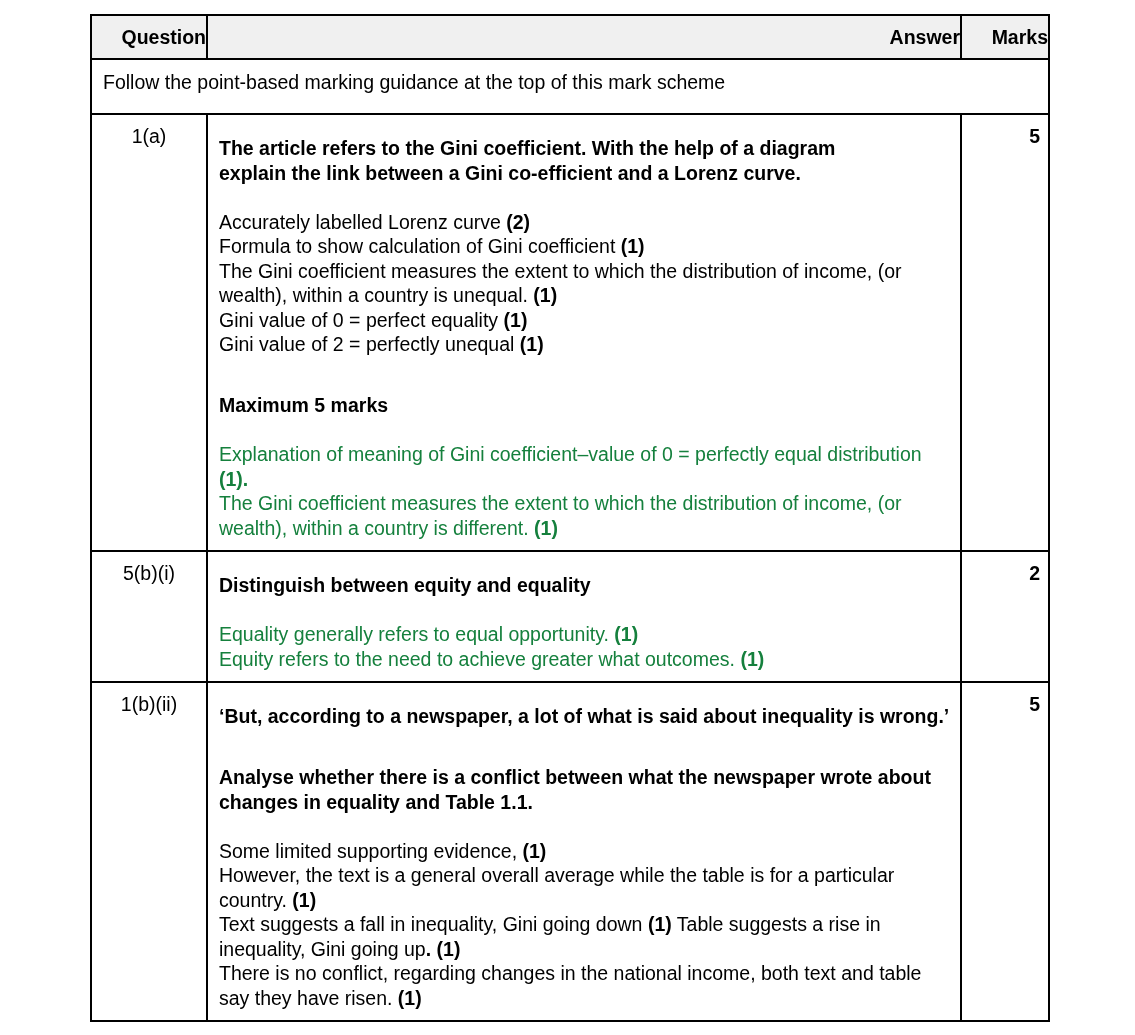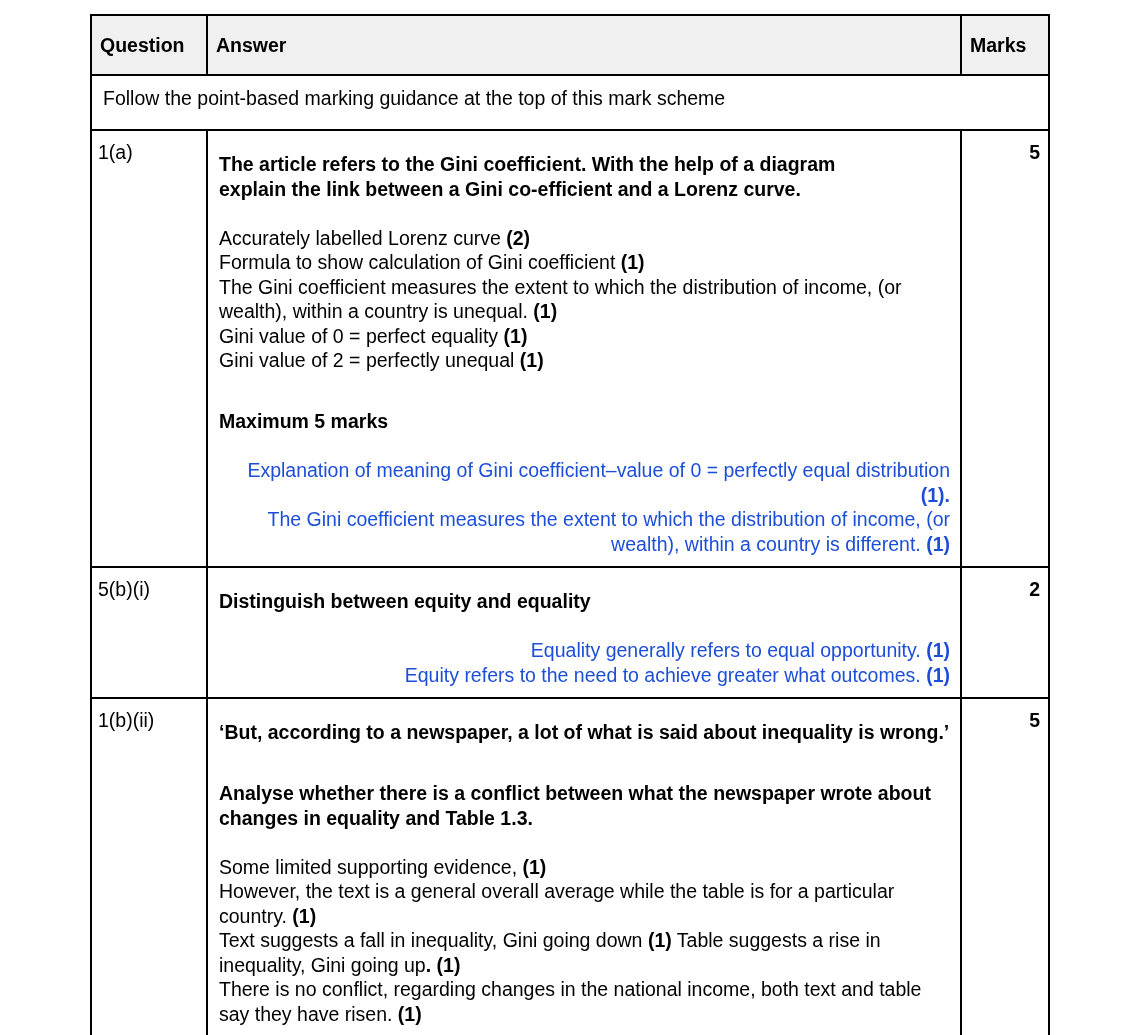--- a/index.html
+++ b/index.html
@@ -28,44 +28,44 @@
     font-size: 19.5px;
     line-height: 24.5px;
   }
   col.c-q { width: 116px; }
   col.c-a { width: 754px; }
   col.c-m { width: 88px; }
 
   table.ms th {
     background: #f0f0f0;
     font-weight: bold;
-    text-align: left;
+    text-align: right;
     vertical-align: middle;
     height: 42px;
-    padding: 8px;
+    padding: 0;
   }
   td.guide {
     padding: 10px 10px 18px 11px;
     height: 25px;
   }
   td.q {
-    text-align: left;
+    text-align: center;
     padding: 9px 6px 0 6px;
   }
   td.a {
     padding: 9px 10px 10px 11px;
   }
   td.m {
     text-align: right;
     font-weight: bold;
     padding: 9px 8px 0 6px;
   }
   .bold { font-weight: bold; margin-top: 12px; }
   .gap { height: 24.5px; }
-  .gray { color: #1d4ed8; text-align: right; }
+  .gray { color: #15803d; }
   b { font-weight: bold; }
 </style>
 </head>
 <body>
 
 <table class="ms">
   <colgroup>
     <col class="c-q">
       <col class="c-a">
       <col class="c-m">
@@ -113,21 +113,21 @@
         <div class="gray"><span>Equity refers to the need to achieve greater what outcomes. </span><b>(1)</b></div>
       </td>
       <td class="m">2</td>
     </tr>
 
     <tr>
       <td class="q">1(b)(ii)</td>
       <td class="a">
         <div class="bold">‘But, according to a newspaper, a lot of what is said about inequality is wrong.’</div>
         <div class="gap"></div>
-        <div class="bold">Analyse whether there is a conflict between what the newspaper wrote about changes in equality and Table 1.3.</div>
+        <div class="bold">Analyse whether there is a conflict between what the newspaper wrote about changes in equality and Table 1.1.</div>
         <div class="gap"></div>
         <div><span>Some limited supporting evidence, </span><b>(1)</b></div>
         <div><span>However, the text is a general overall average while the table is for a particular country. </span><b>(1)</b></div>
         <div><span>Text suggests a fall in inequality, Gini going down </span><b>(1)</b><span> Table suggests a rise in inequality, Gini going up</span><b>. (1)</b></div>
         <div><span>There is no conflict, regarding changes in the national income, both text and table say they have risen. </span><b>(1)</b></div>
       </td>
       <td class="m">5</td>
     </tr>
   </tbody>
 </table>

